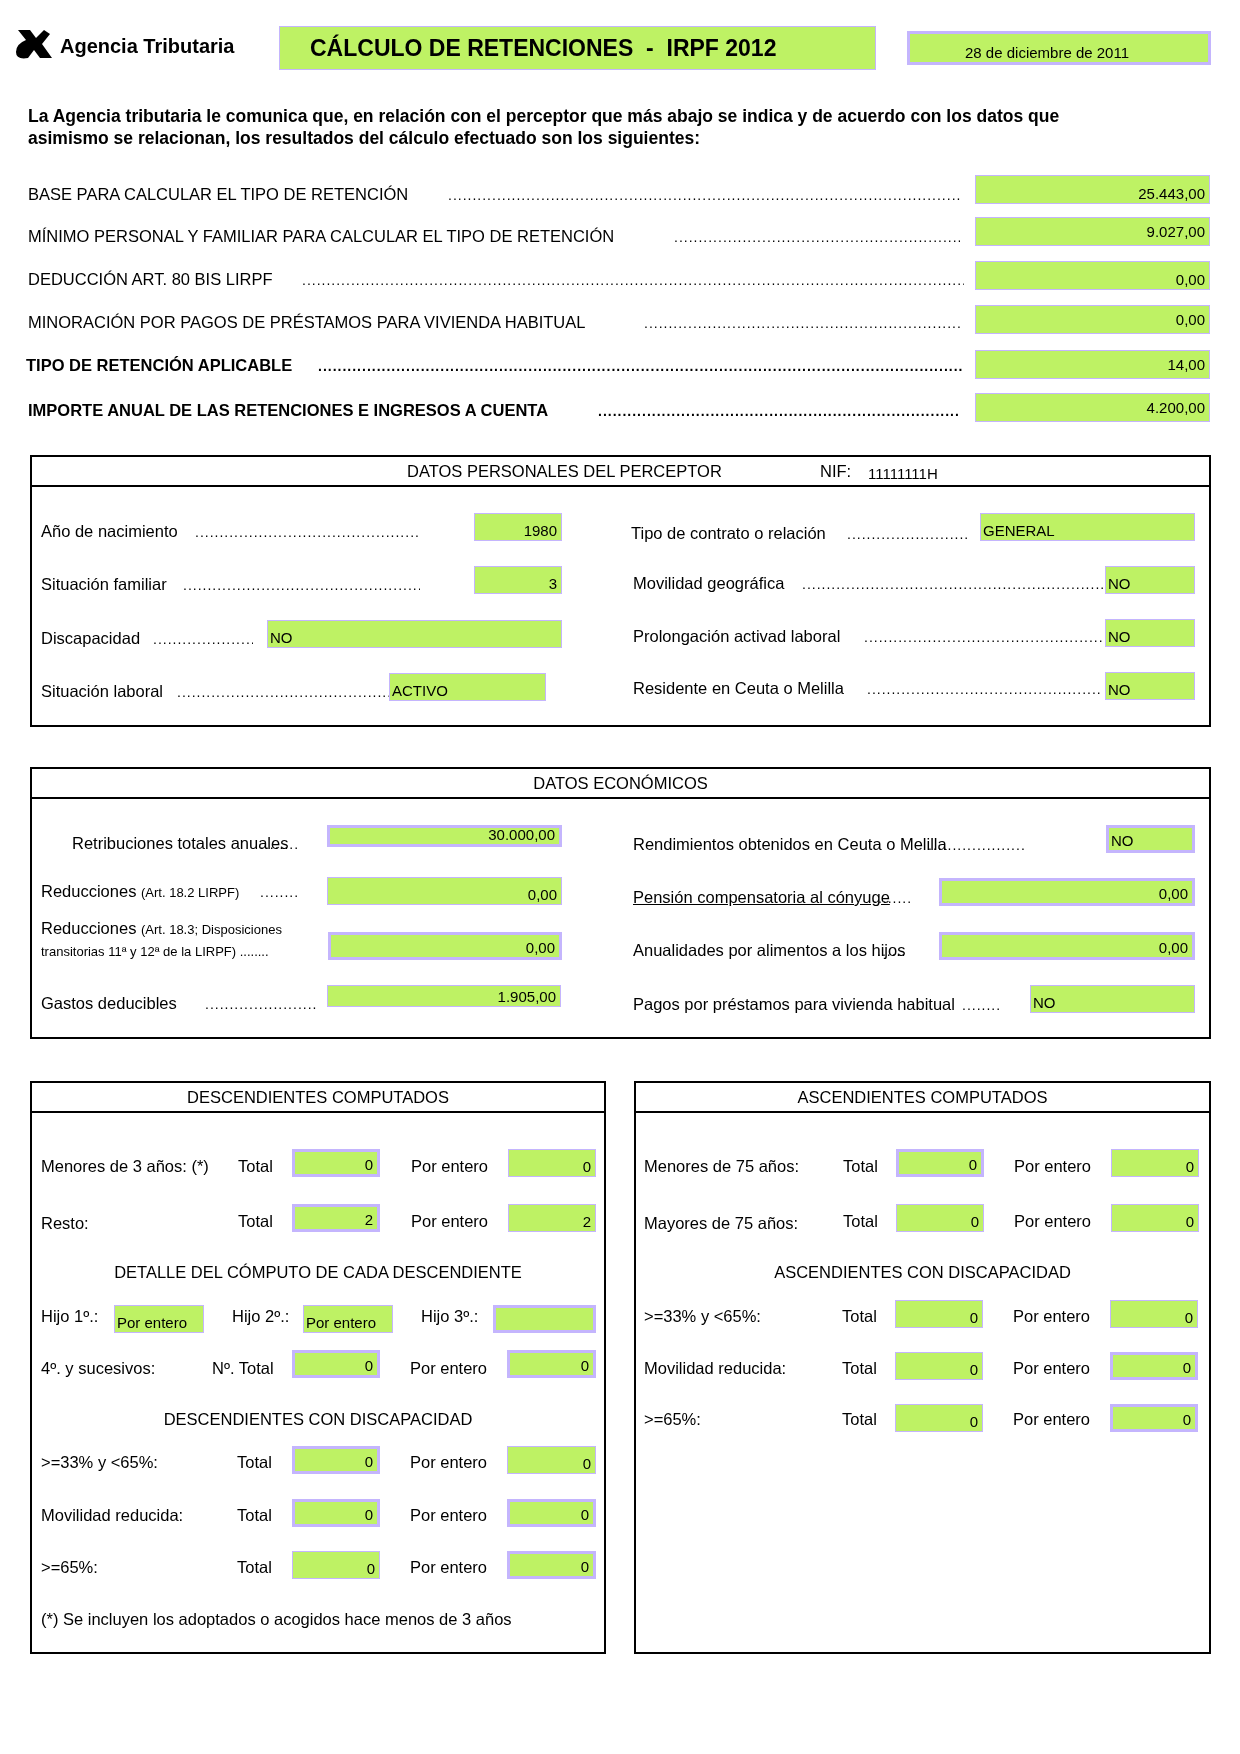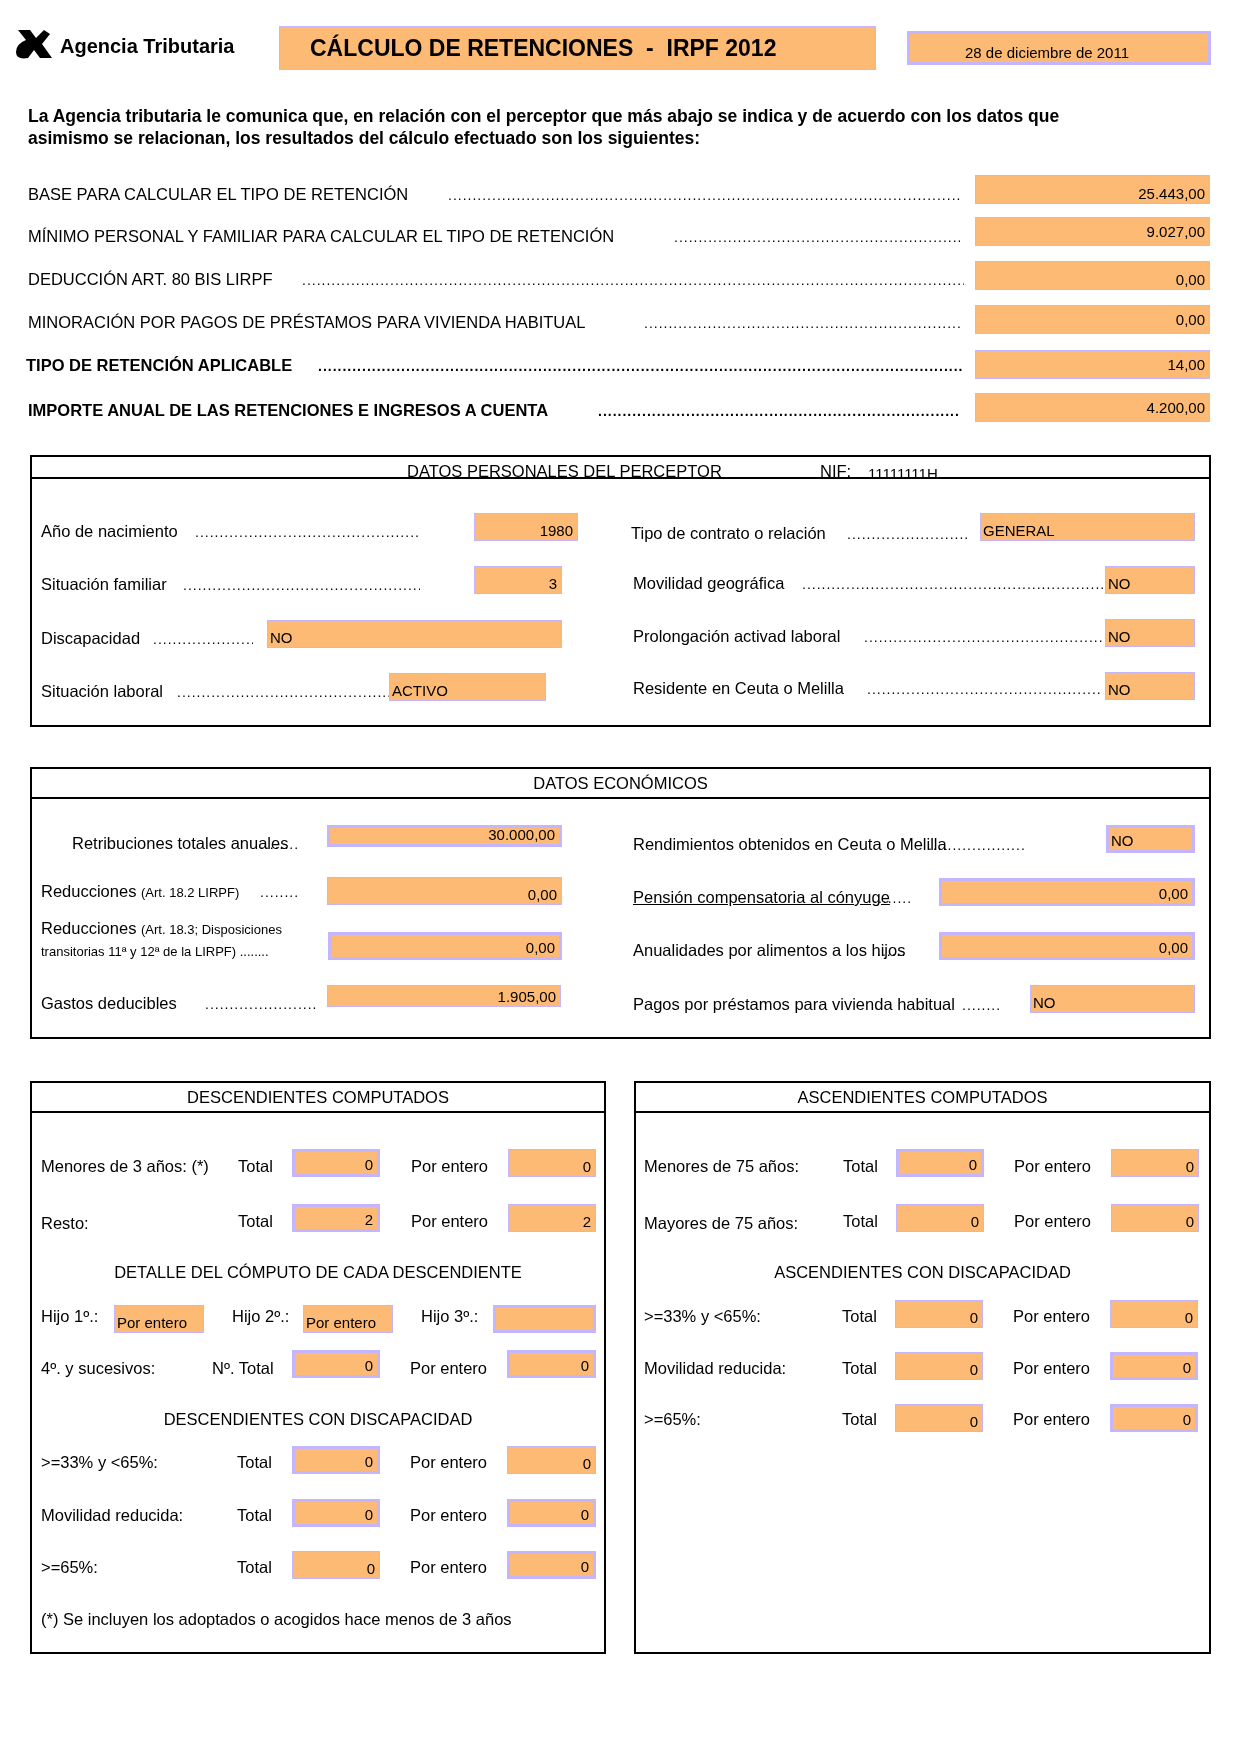--- a/index.html
+++ b/index.html
@@ -1,19 +1,19 @@
 <!DOCTYPE html>
 <html><head>
 <meta charset="utf-8">
 <style>
   html, body { margin:0; padding:0; background:#fff; }
   body { width:1240px; height:1754px; position:relative; overflow:hidden;
          font-family:"Liberation Sans", sans-serif; color:#000; }
   .abs { position:absolute; }
-  .box { position:absolute; border:3px solid #c4b5fd; box-sizing:border-box; background:#fdba74; }
+  .box { position:absolute; border:3px solid #c4b5fd; box-sizing:border-box; background:#bef264; }
   .thin { border-width:1.5px; }
   .val { position:absolute; font-size:15px; white-space:nowrap; }
   .val.r { right:4px; bottom:1px; }
   .val.l { left:2px; bottom:1px; }
   .lbl { position:absolute; font-size:16.5px; white-space:nowrap; }
   .bold { font-weight:bold; }
   .dots { position:absolute; font-size:14px; white-space:nowrap; overflow:hidden; letter-spacing:1px; }
   .sec { position:absolute; border:2px solid #000; box-sizing:border-box; }
   .sec-head { position:absolute; left:0; right:0; top:0; border-bottom:2px solid #000; box-sizing:border-box;
               font-size:16.5px; text-align:center; }
@@ -71,29 +71,29 @@
     </div>
 
   <div class="lbl bold" style="left:28px;top:401px;">IMPORTE ANUAL DE LAS RETENCIONES E INGRESOS A CUENTA</div>
   <div class="dots bold" style="left:598px;top:403px;width:362px;">.........................................................................................................................................</div>
   <div class="box thin" style="left:975px;top:393px;width:235px;height:29px;">
       <span class="val r" style="bottom:5px;">4.200,00</span>
     </div>
 </div>
 
 <div class="sec" style="left:30px;top:455px;width:1181px;height:272px;">
-  <div class="sec-head" style="height:22px;">
+  <div class="sec-head" style="height:30px;">
     <span style="position:absolute;left:375px;top:5px;">DATOS PERSONALES DEL PERCEPTOR</span>
     <span style="position:absolute;left:788px;top:5px;">NIF:</span>
     <span style="position:absolute;left:836px;top:8px;font-size:15px;">11111111H</span>
   </div>
 
   <div class="lbl" style="left:9px;top:65px;">Año de nacimiento</div>
   <div class="dots" style="left:163px;top:67px;width:225px;">..........................................................................</div>
-  <div class="box thin" style="left:442px;top:56px;width:104px;height:28px;">
+  <div class="box thin" style="left:442px;top:56px;width:88px;height:28px;">
       <span class="val r">1980</span>
     </div>
 
   <div class="lbl" style="left:9px;top:118px;">Situación familiar</div>
   <div class="dots" style="left:151px;top:120px;width:237px;">..............................................................................</div>
   <div class="box thin" style="left:442px;top:109px;width:88px;height:28px;">
       <span class="val r">3</span>
     </div>
 
   <div class="lbl" style="left:9px;top:172px;">Discapacidad</div>

